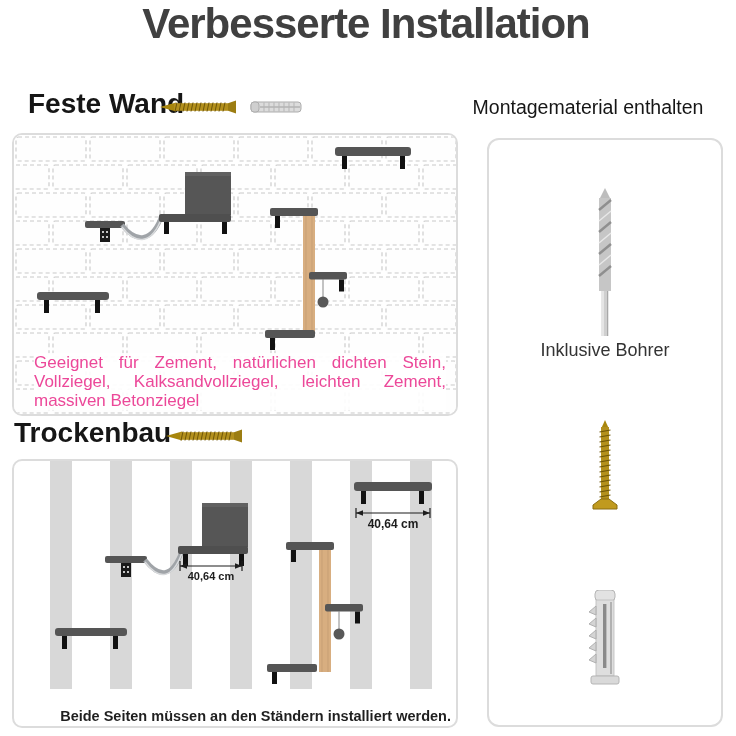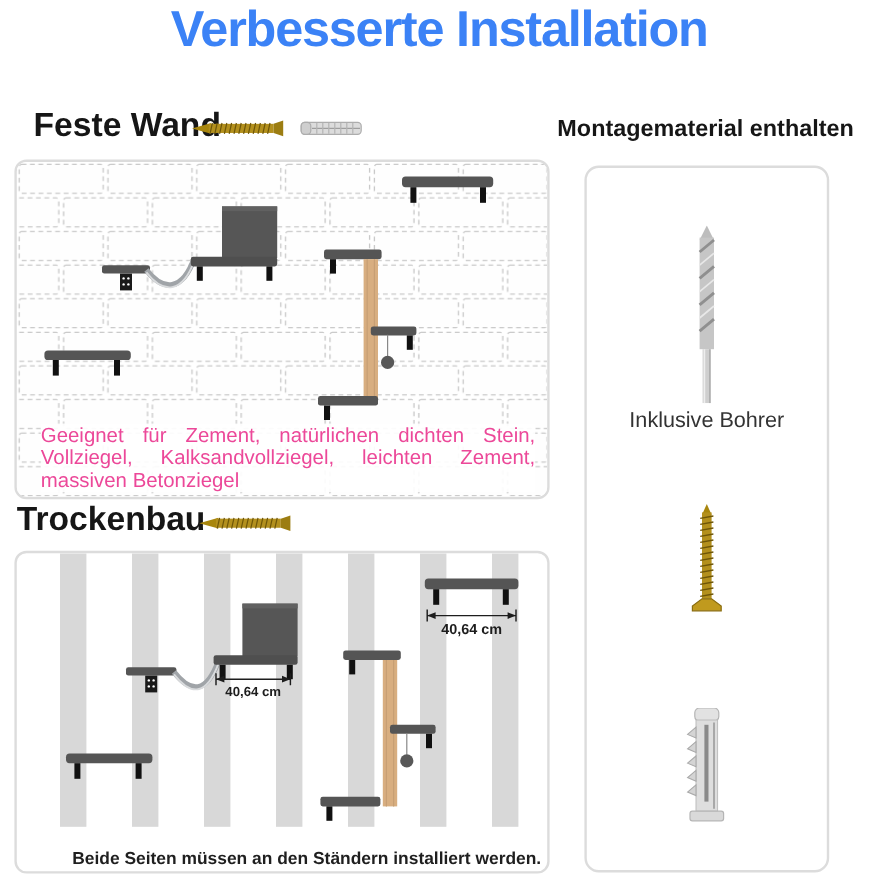--- a/index.html
+++ b/index.html
@@ -3,34 +3,34 @@
 <meta charset="utf-8">
 <style>
   html,body{margin:0;padding:0;}
   body{
     width:736px;height:736px;position:relative;background:#ffffff;
     font-family:"Liberation Sans", sans-serif;color:#1c1c1c;overflow:hidden;
   }
   .abs{position:absolute;}
   .page-title{
     top:0;left:0;width:732px;text-align:center;
-    font-size:42px;font-weight:bold;letter-spacing:-1px;color:#3b82f6;
+    font-size:42px;font-weight:bold;letter-spacing:-1px;color:#404040;
   }
   .section-heading{font-size:28px;font-weight:bold;color:#161616;}
   .hw-heading{
     left:440px;top:96px;width:296px;text-align:center;
-    font-size:19.5px;font-weight:bold;color:#161616;
+    font-size:19.5px;font-weight:normal;color:#161616;
   }
   .panel{
     border:2px solid #dcdcdc;border-radius:10px;background:#ffffff;
     box-sizing:border-box;overflow:hidden;
   }
   .panel-brick{left:12px;top:133px;width:446px;height:283px;}
   .panel-drywall{left:12px;top:459px;width:446px;height:269px;}
-  .panel-hardware{left:487px;top:138px;width:204px;height:589px;border-radius:12px;}
+  .panel-hardware{left:487px;top:138px;width:236px;height:589px;border-radius:12px;}
   .scene{position:absolute;left:0;top:0;}
   .wall-description{
     position:absolute;left:20px;right:10px;bottom:4px;
     font-size:17px;line-height:1.12;color:#ec4899;text-align:justify;
     background:rgba(255,255,255,0.9);
   }
   .drywall-note{
     position:absolute;left:5px;right:5px;bottom:2px;text-align:right;
     background:rgba(255,255,255,0.95);color:#2e2e2e;
   }

